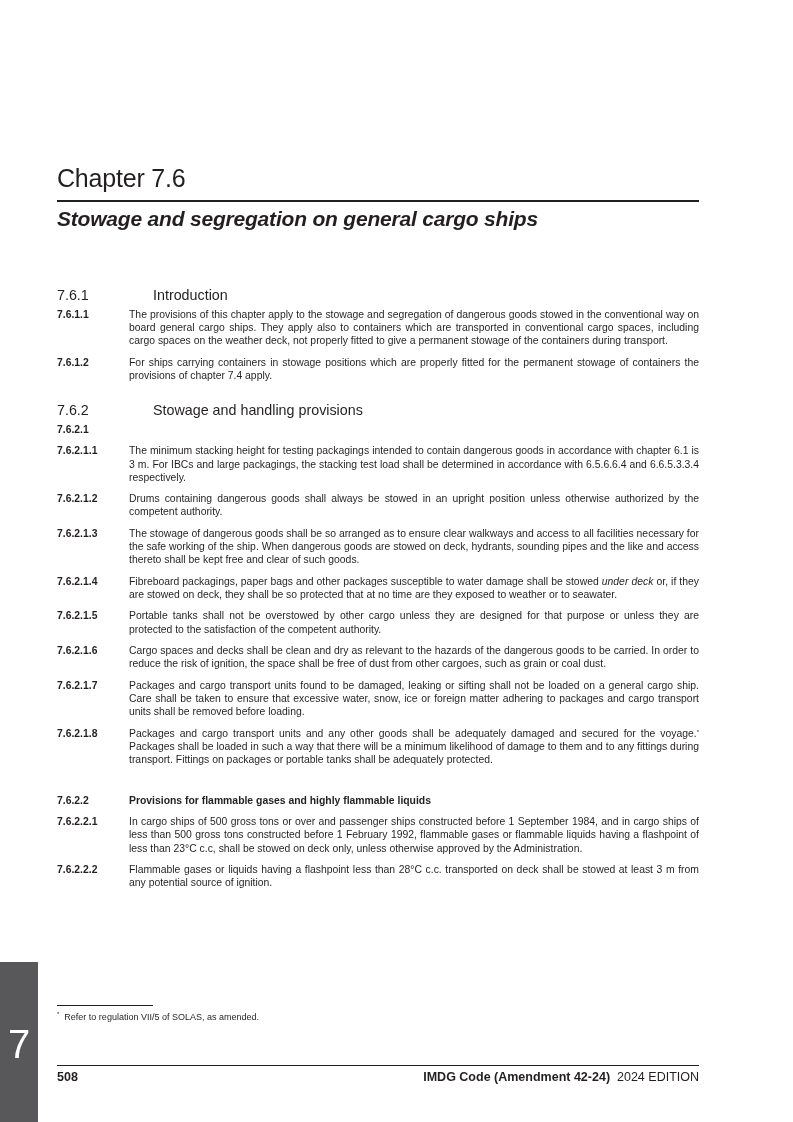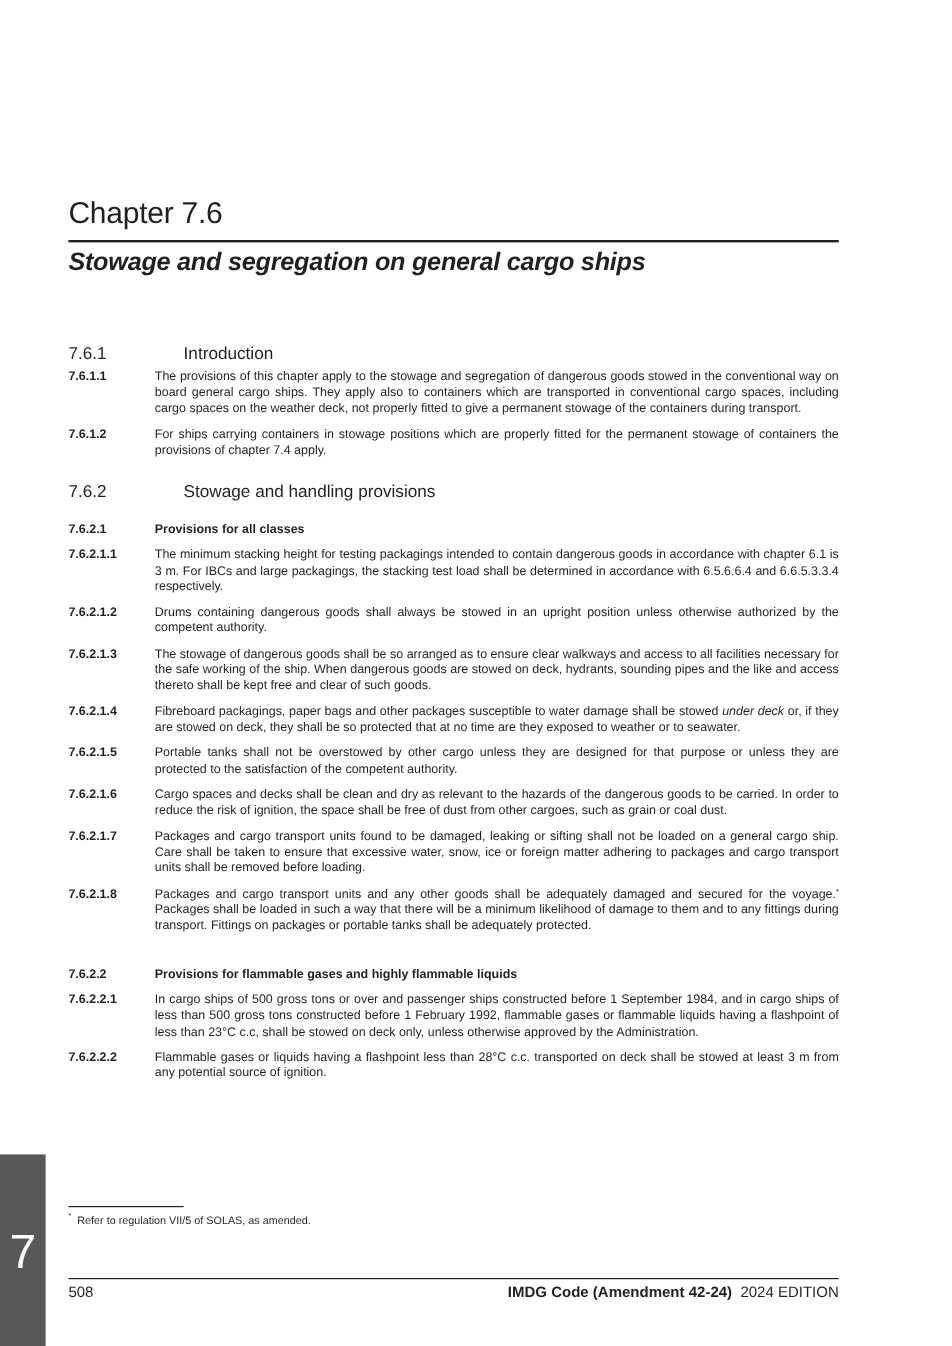--- a/index.html
+++ b/index.html
@@ -8,35 +8,35 @@
   .chapter-title { position: absolute; left: 57px; top: 164px; font-size: 25px; font-weight: normal; margin: 0; letter-spacing: -0.2px; }
   .chapter-rule { position: absolute; left: 57px; top: 200px; width: 642px; height: 2px; background: #231f20; }
   .chapter-subtitle { position: absolute; left: 57px; top: 207px; font-size: 21px; font-style: italic; margin: 0; letter-spacing: -0.2px; }
 
   .content { position: absolute; left: 57px; top: 286px; width: 642px; }
   .row { display: flex; font-size: 10.4px; line-height: 13.1px; margin-bottom: 8.5px; }
   .num { flex: 0 0 72px; font-weight: bold; }
   .txt { flex: 1; text-align: justify; }
   .sec { display: flex; font-size: 14.3px; line-height: 18px; margin-bottom: 4px; gap: 24px; }
   .sec .num { font-weight: normal; }
-  .sec.gap { margin-top: 19px; margin-bottom: 16px; }
+  .sec.gap { margin-top: 19px; margin-bottom: 4px; }
   .sub { display: flex; font-size: 10.4px; line-height: 13px; margin-bottom: 8.5px; font-weight: bold; }
   .sub .num { font-weight: bold; }
   .sub.gap { margin-top: 28px; }
   sup { font-size: 6px; vertical-align: top; position: relative; top: -1px; }
 
   .fn-rule { position: absolute; left: 57px; top: 1005px; width: 96px; height: 1px; background: #231f20; }
   .footnote { position: absolute; left: 57px; top: 1012px; font-size: 9px; }
   .footnote sup { font-size: 6px; }
 
   .tab { position: absolute; left: 0; top: 962px; width: 38px; height: 160px; background: #58585a; }
   .tab-num { position: absolute; left: 0; top: 1020px; width: 38px; text-align: center; color: #ffffff; font-size: 40px; line-height: 48px; }
 
   .footer-rule { position: absolute; left: 57px; top: 1065px; width: 642px; height: 1px; background: #231f20; }
-  .page-number { position: absolute; left: 57px; top: 1070px; font-size: 12.5px; font-weight: normal; }
+  .page-number { position: absolute; left: 57px; top: 1070px; font-size: 12.5px; font-weight: bold; }
   .footer-right { position: absolute; right: 94px; top: 1070px; font-size: 12.5px; white-space: nowrap; }
   .footer-right b { font-weight: bold; text-align: right; }
 </style>
 </head>
 <body>
 
 <h1 class="chapter-title">Chapter 7.6</h1>
 <div class="chapter-rule"></div>
 <h2 class="chapter-subtitle">Stowage and segregation on general cargo ships</h2>
 
@@ -57,21 +57,20 @@
     <span class="txt">For ships carrying containers in stowage positions which are properly fitted for the permanent stowage of containers the provisions of chapter 7.4 apply.</span>
   </div>
 
   <div class="sec gap">
     <span class="num">7.6.2</span>
     <span class="txt">Stowage and handling provisions</span>
   </div>
 
   <div class="sub">
     <span class="num">7.6.2.1</span>
-    <span class="txt">Provisions for all classes</span>
   </div>
 
   <div class="row">
     <span class="num">7.6.2.1.1</span>
     <span class="txt">The minimum stacking height for testing packagings intended to contain dangerous goods in accordance with chapter 6.1 is 3 m. For IBCs and large packagings, the stacking test load shall be determined in accordance with 6.5.6.6.4 and 6.6.5.3.3.4 respectively.</span>
   </div>
 
   <div class="row">
     <span class="num">7.6.2.1.2</span>
     <span class="txt">Drums containing dangerous goods shall always be stowed in an upright position unless otherwise authorized by the competent authority.</span>

